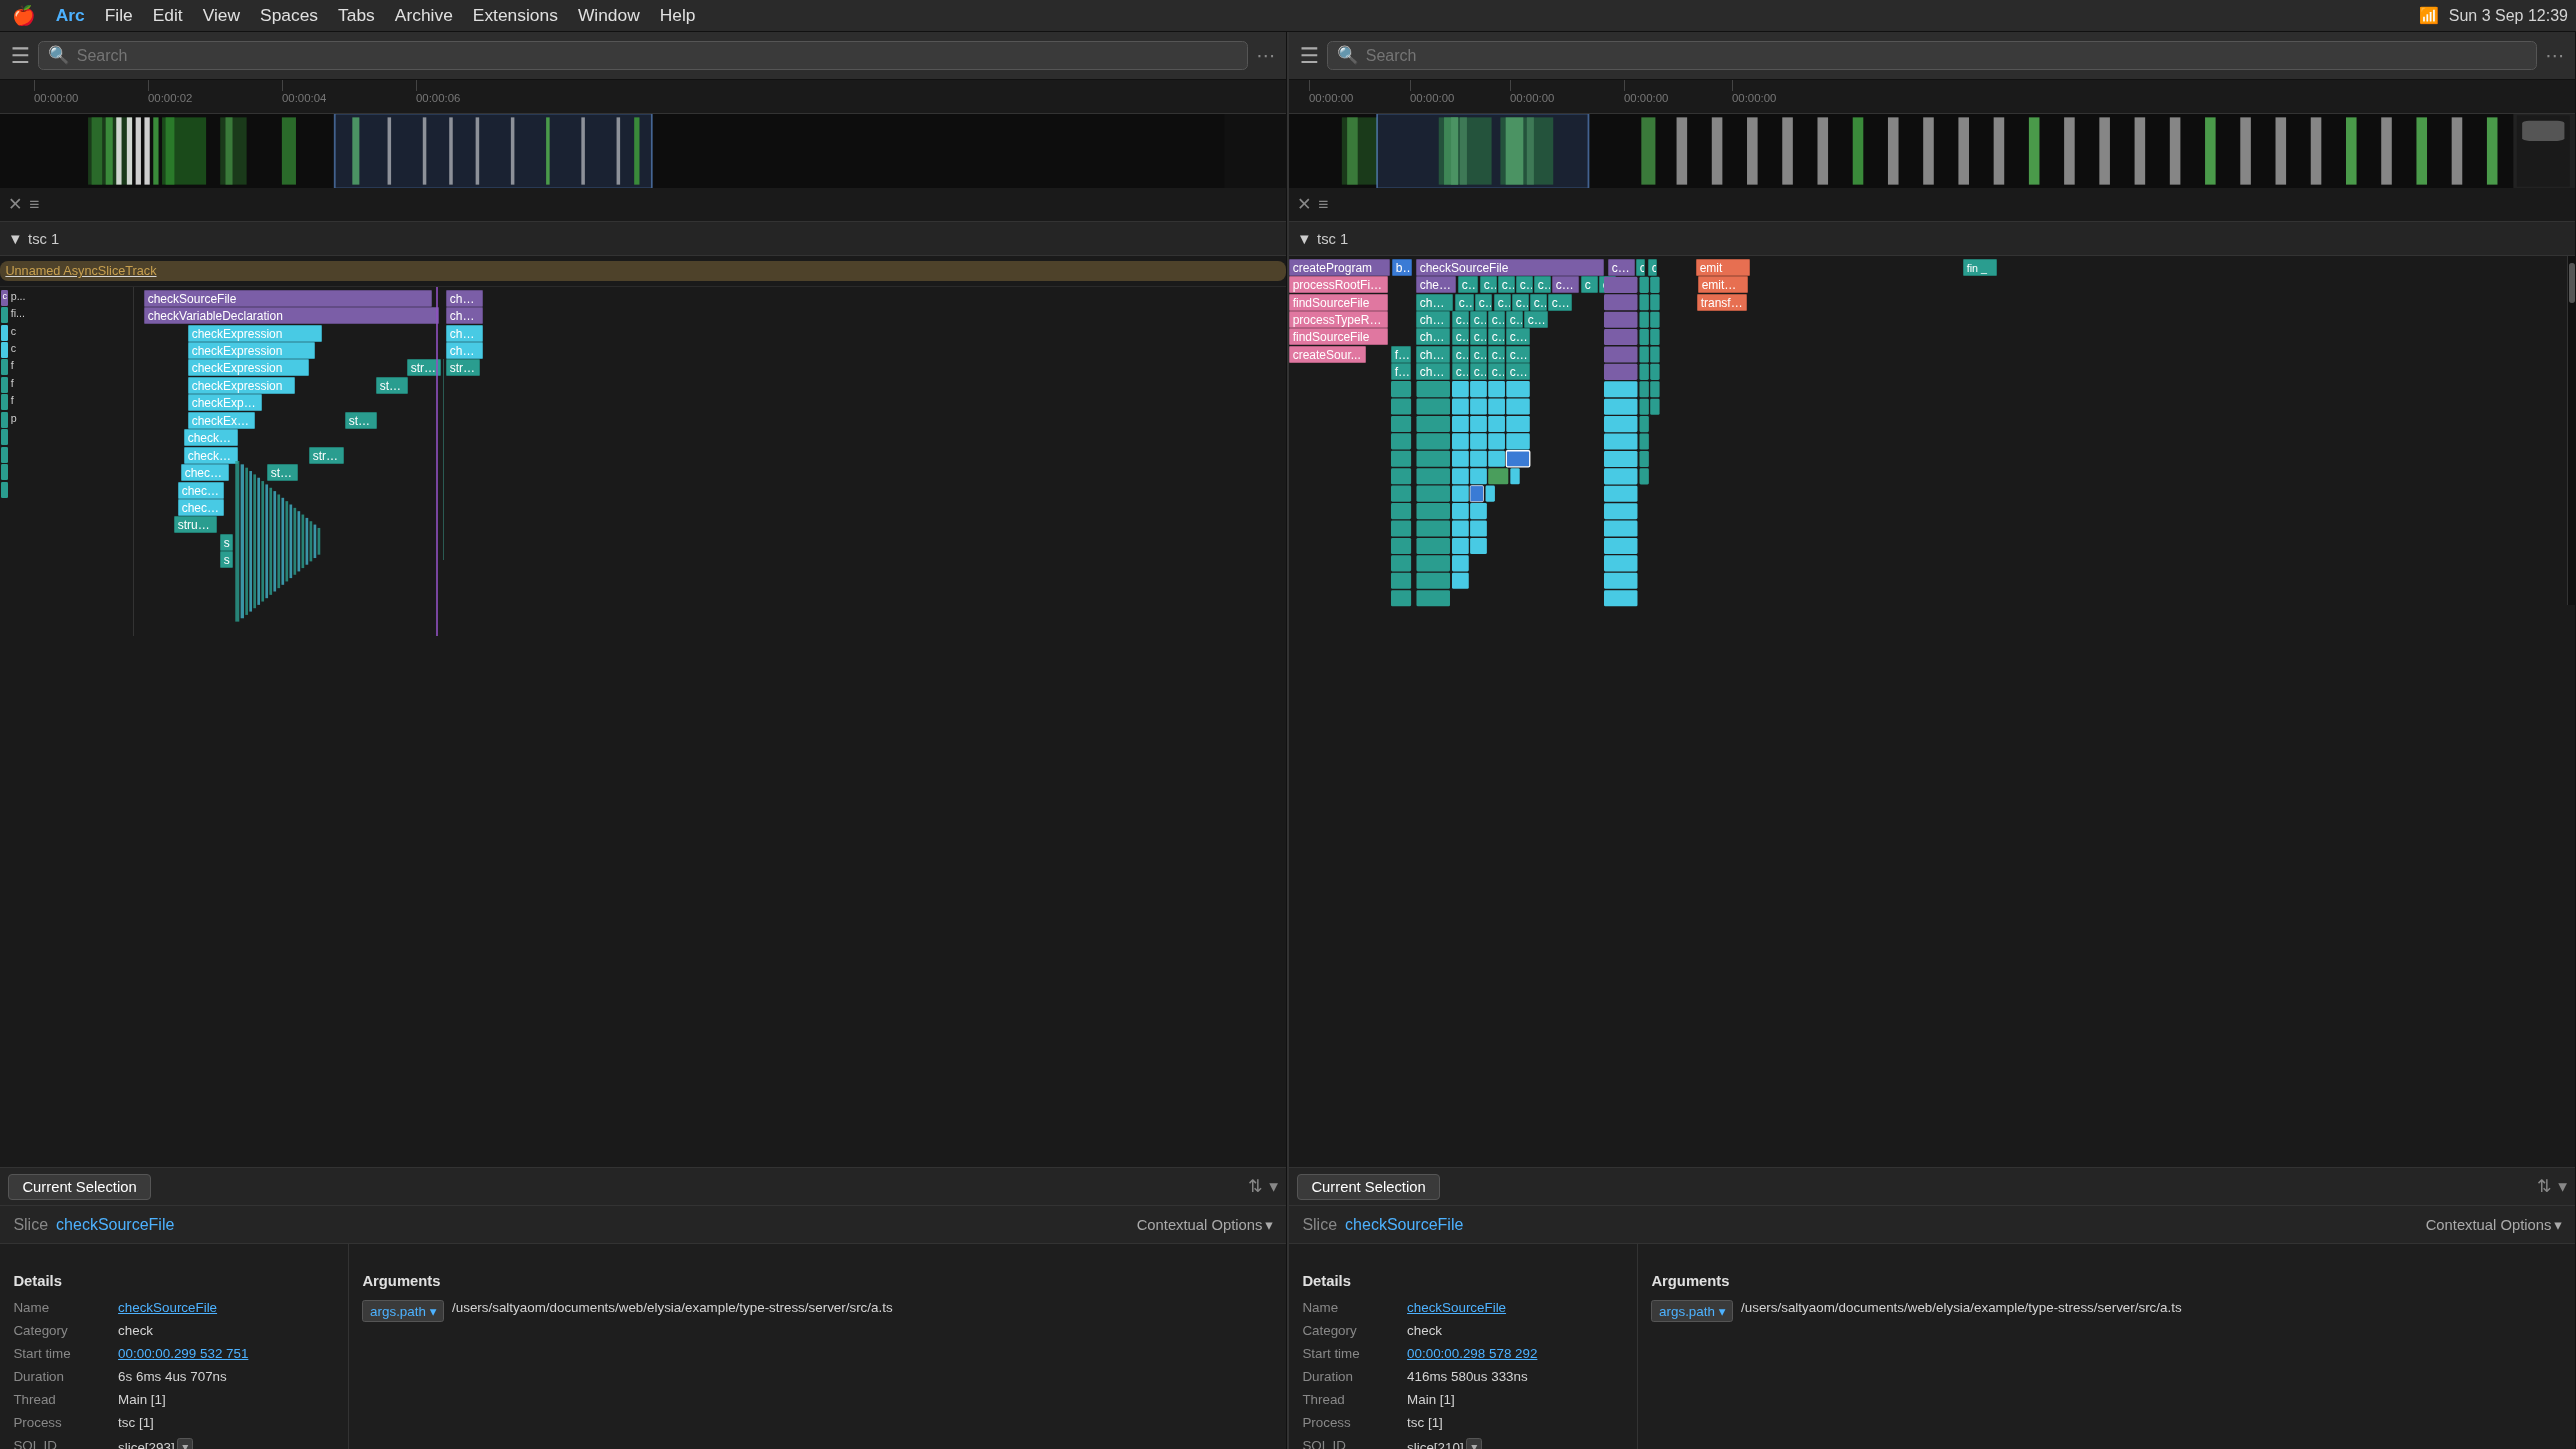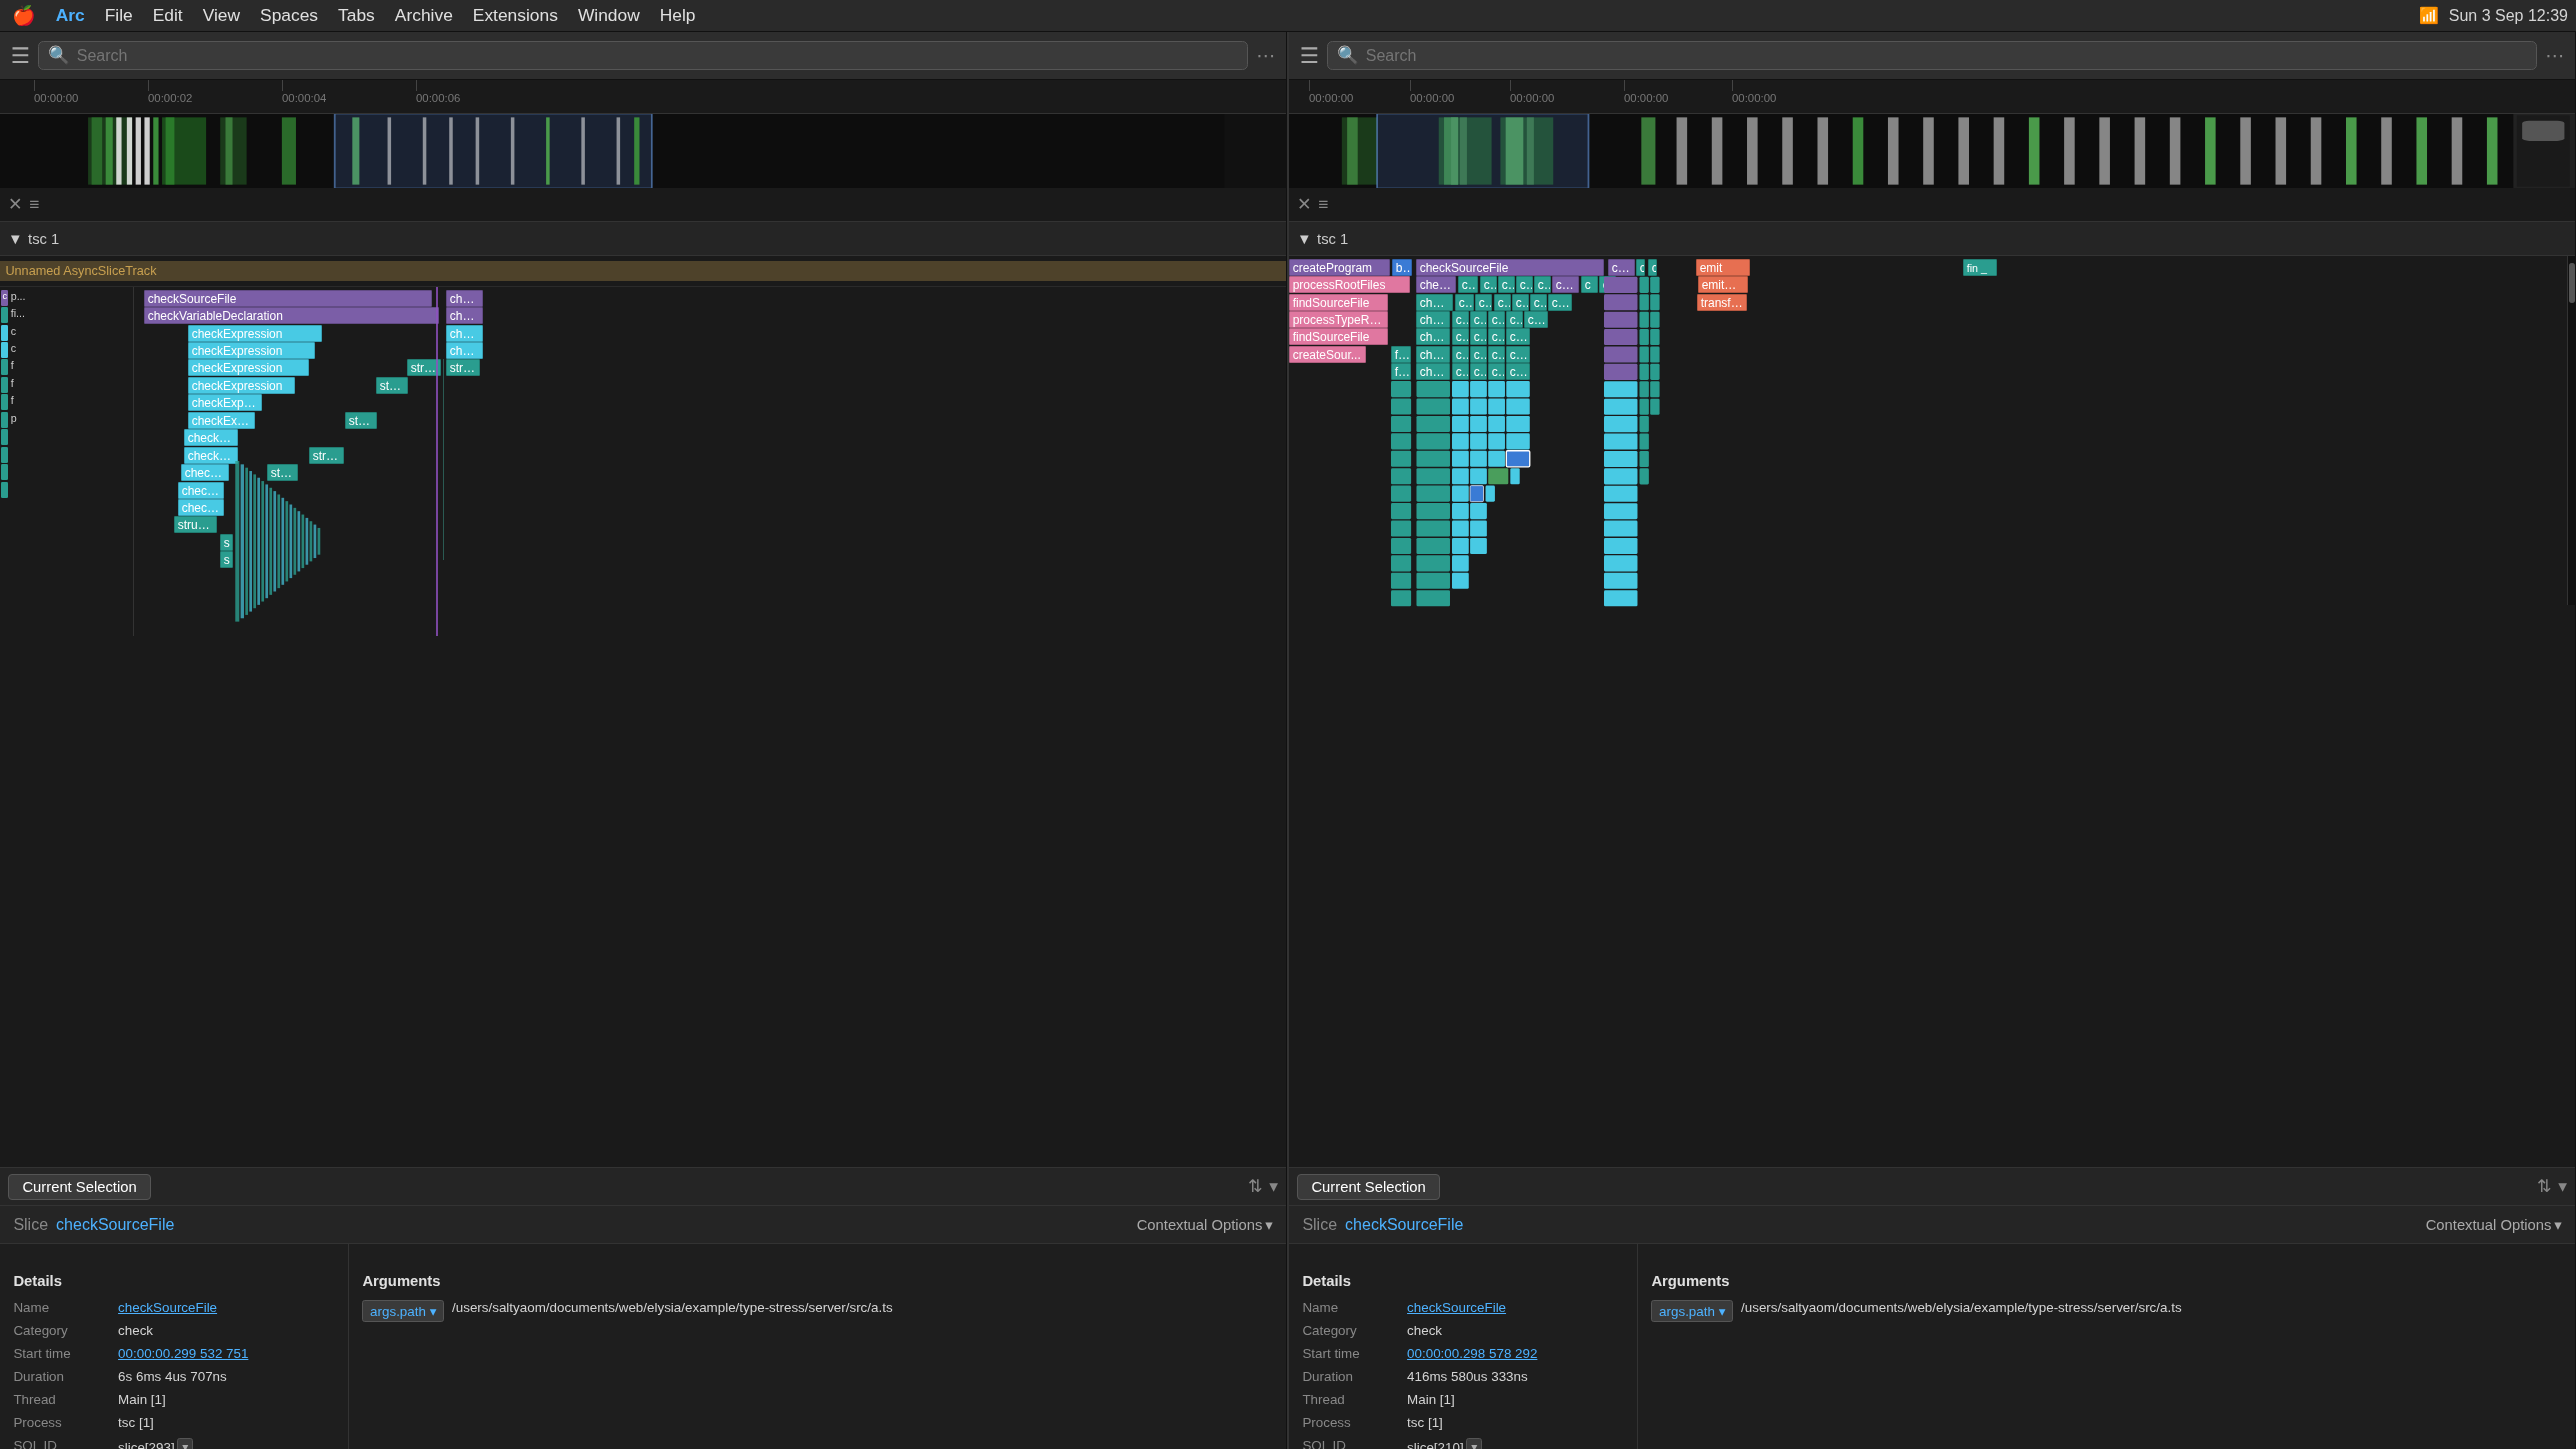--- a/index.html
+++ b/index.html
@@ -462,21 +462,21 @@
         <span class="control-icon">✕</span>
         <span class="control-icon">≡</span>
       </div>
 
       <div class="track-header-row">
         <span>▼</span>
         <span>tsc 1</span>
       </div>
 
       <div class="async-track-row">
-        <div style="position:absolute;top:5.4px;left:0;right:0;bottom:5.4px;background:rgba(200,160,80,0.3);border-radius:0;display:flex;align-items:center;padding-left:5.4px;">
+        <div style="position:absolute;top:5.4px;left:0;right:0;bottom:5.4px;background:rgba(200,160,80,0.3);border-radius:8px;display:flex;align-items:center;padding-left:5.4px;text-decoration:underline;">
           <span style="font-size:12.7px;color:#c8a050;">Unnamed AsyncSliceTrack</span>
         </div>
       </div>
 
       <div class="flame-wrapper">
         <div class="flame-scroll-area">
           <div class="flame-chart-area" style="height: 349px; position: relative;">
 
             <div style="position:absolute;left:0;top:0;width:134px;height:100%;background:#1a1a1a;border-right:0.7px solid #333;z-index:5;">
 
@@ -746,21 +746,21 @@
           <div class="flame-chart-area" style="height: 349px; position: relative;">
 
             <div class="flame-block fc-purple" style="left:0;top:2.7px;width:101px;">createProgram</div>
             <div class="flame-block fc-blue" style="left:103px;top:2.7px;width:20px;">bl...</div>
             <div class="flame-block fc-purple" style="left:127px;top:2.7px;width:188px;">checkSourceFile</div>
             <div class="flame-block fc-purple" style="left:319px;top:2.7px;width:27px;">chec...</div>
             <div class="flame-block fc-teal" style="left:347px;top:2.7px;width:9.4px;">c</div>
             <div class="flame-block fc-teal" style="left:359px;top:2.7px;width:9.4px;">c</div>
             <div class="flame-block fc-orange" style="left:407px;top:2.7px;width:54px;">emit</div>
 
-            <div class="flame-block fc-pink" style="left:0;top:20px;width:121px;">processRootFiles</div>
+            <div class="flame-block fc-pink" style="left:0;top:20px;width:99px;">processRootFiles</div>
             <div class="flame-block fc-purple" style="left:127px;top:20px;width:40px;">checkVariab...</div>
             <div class="flame-block fc-teal" style="left:169px;top:20px;width:20px;">chec...</div>
             <div class="flame-block fc-teal" style="left:191px;top:20px;width:17px;">che...</div>
             <div class="flame-block fc-teal" style="left:209px;top:20px;width:17px;">ch...</div>
             <div class="flame-block fc-teal" style="left:227px;top:20px;width:17px;">ch...</div>
             <div class="flame-block fc-teal" style="left:245px;top:20px;width:17px;">ch...</div>
             <div class="flame-block fc-purple" style="left:263px;top:20px;width:27px;">chec...</div>
             <div class="flame-block fc-teal" style="left:292px;top:20px;width:17px;">c</div>
             <div class="flame-block fc-teal" style="left:310px;top:20px;width:17px;">c</div>
             <div class="flame-block fc-orange" style="left:409px;top:20px;width:50px;">emitDeclara...</div>

